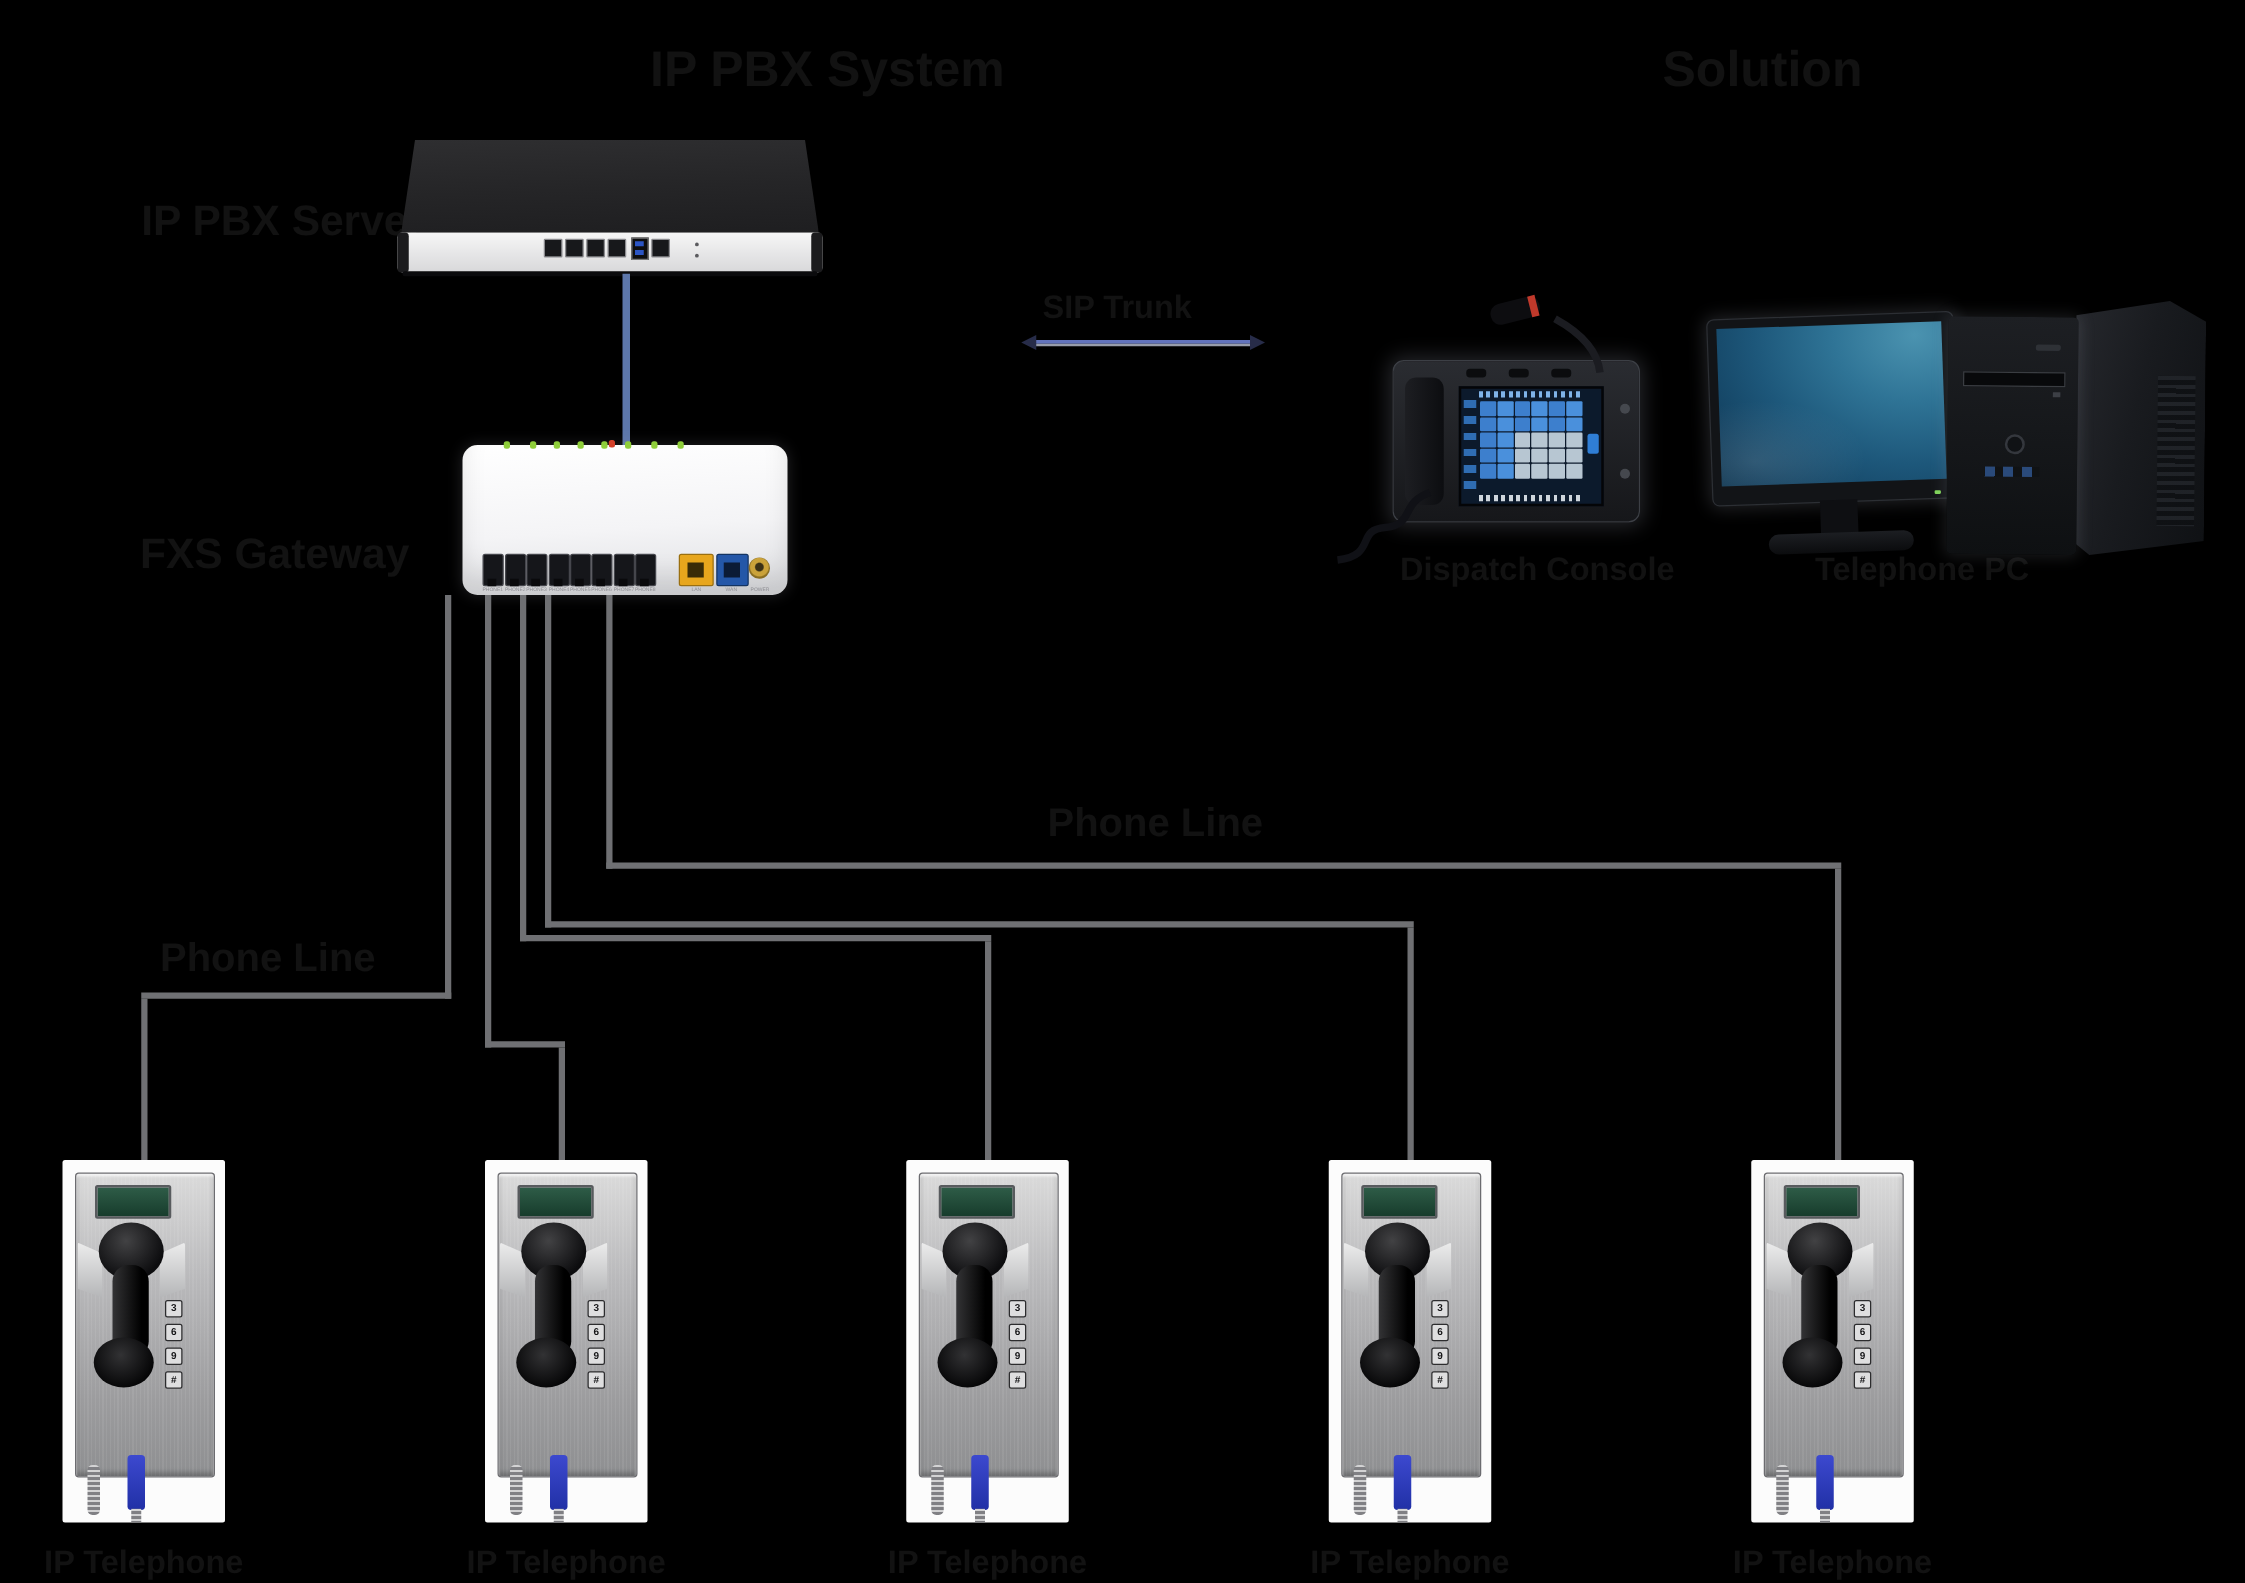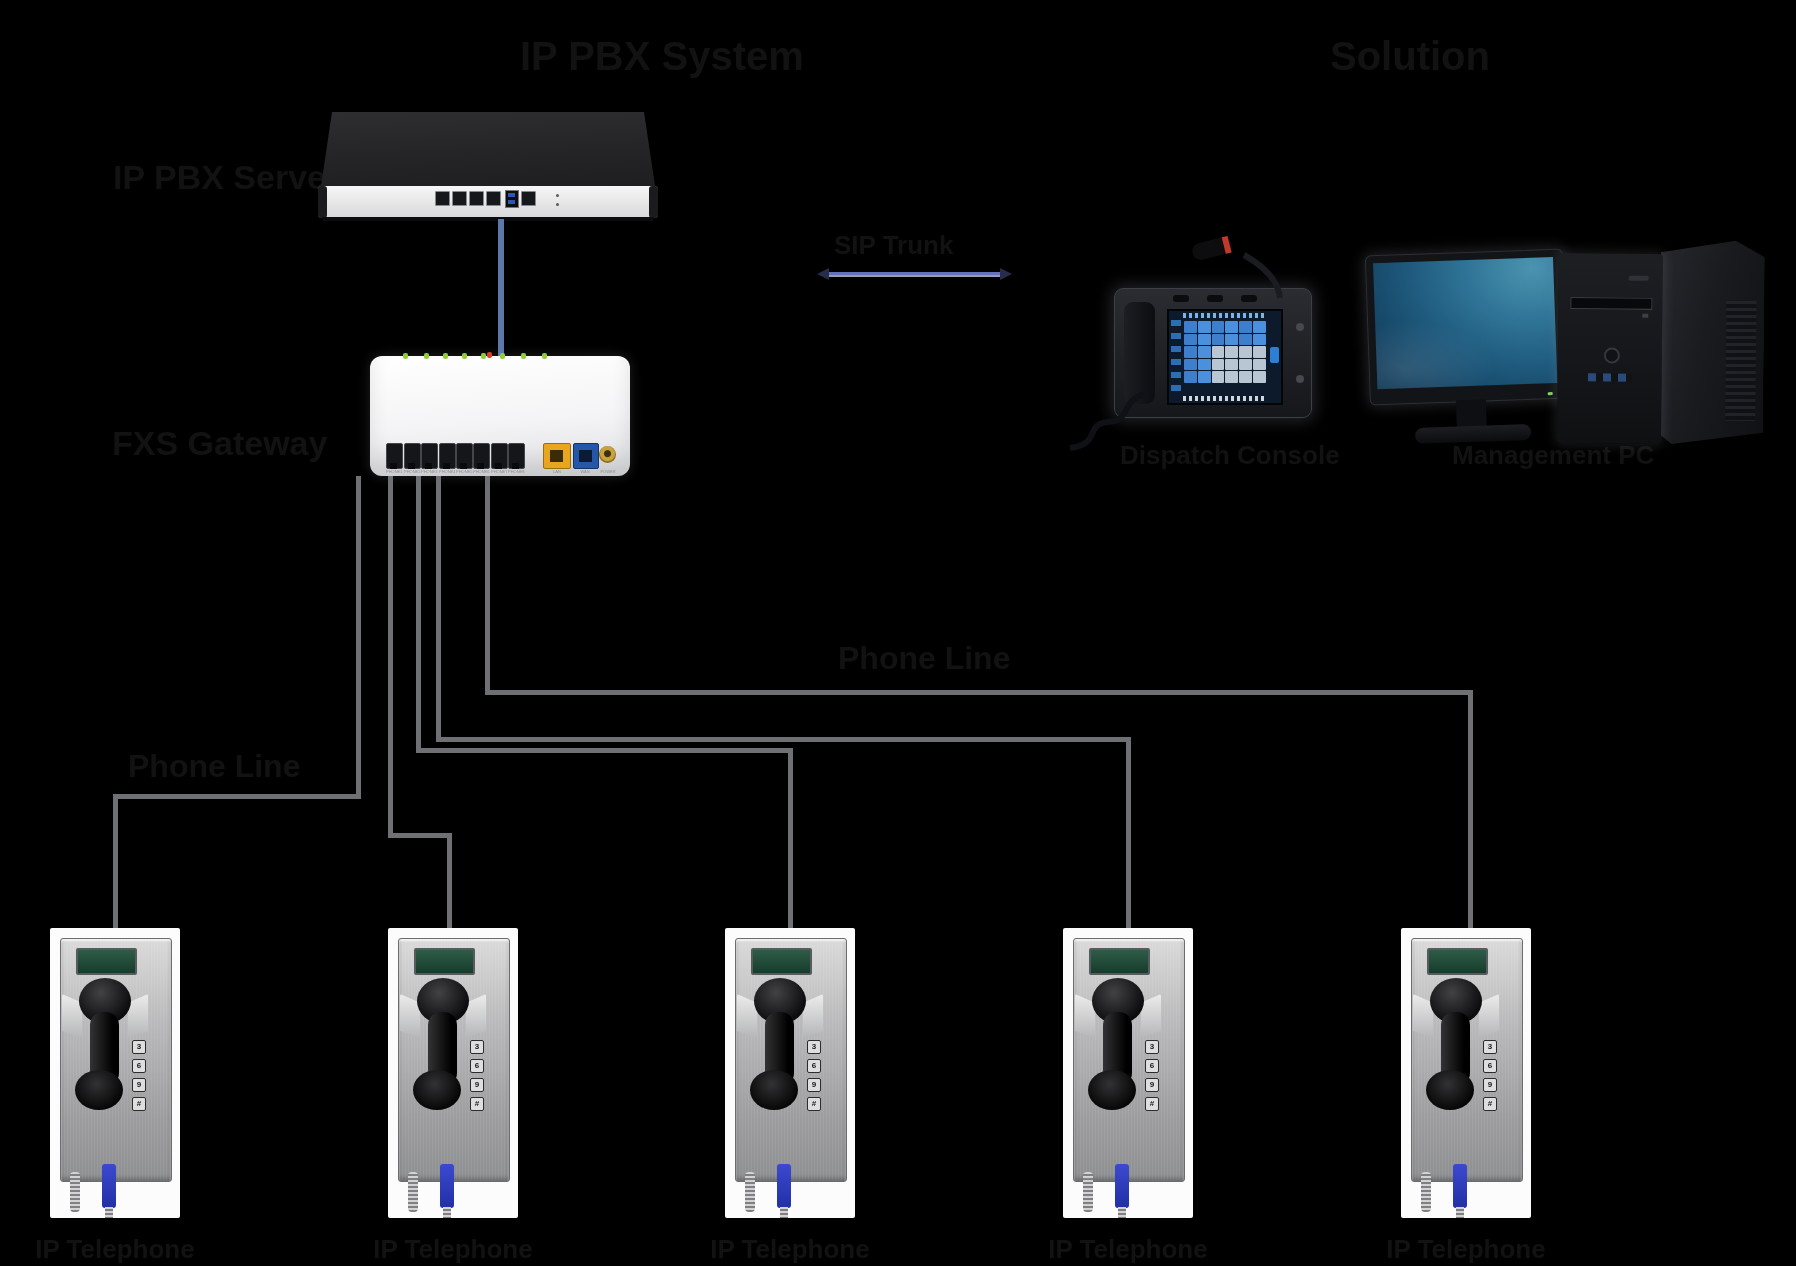--- a/index.html
+++ b/index.html
@@ -133,21 +133,21 @@
 <div id="stage" style="--bg: #000000; --line: #6f7073; --arrow: #6273bb; --led: #8fce3a; --lan: #e7a61d; --wan: #2457a8;">
 
   <div class="dark-label" style="left:520px;top:34px;font-size:40px;">IP PBX System</div>
   <div class="dark-label" style="left:1330px;top:34px;font-size:40px;">Solution</div>
   <div class="dark-label" style="left:113px;top:158px;font-size:34px;">IP PBX Server</div>
   <div class="dark-label" style="left:112px;top:424px;font-size:34px;">FXS Gateway</div>
   <div class="dark-label" style="left:834px;top:230px;font-size:26px;">SIP Trunk</div>
   <div class="dark-label" style="left:838px;top:640px;font-size:32px;">Phone Line</div>
   <div class="dark-label" style="left:128px;top:748px;font-size:32px;">Phone Line</div>
   <div class="dark-label" style="left:1120px;top:440px;font-size:26px;">Dispatch Console</div>
-  <div class="dark-label" style="left:1452px;top:440px;font-size:26px;">Management PC</div>
+  <div class="dark-label" style="left:1452px;top:440px;font-size:26px;">Telephone PC</div>
 
   <div class="abs srv-top"></div>
   <div class="abs srv-face">
     <div class="srv-port" style="left:117px;"></div>
     <div class="srv-port" style="left:134px;"></div>
     <div class="srv-port" style="left:151px;"></div>
     <div class="srv-port" style="left:168px;"></div>
     <div class="srv-usb" style="left:187px;"></div>
     <div class="srv-port" style="left:203px;"></div>
     <div class="srv-dot" style="left:238px;top:8px;"></div>

